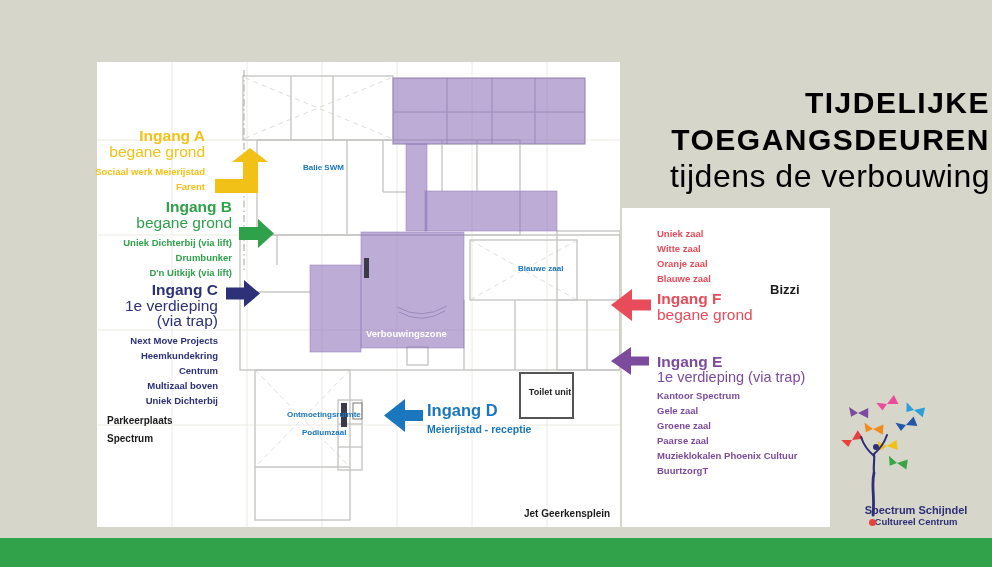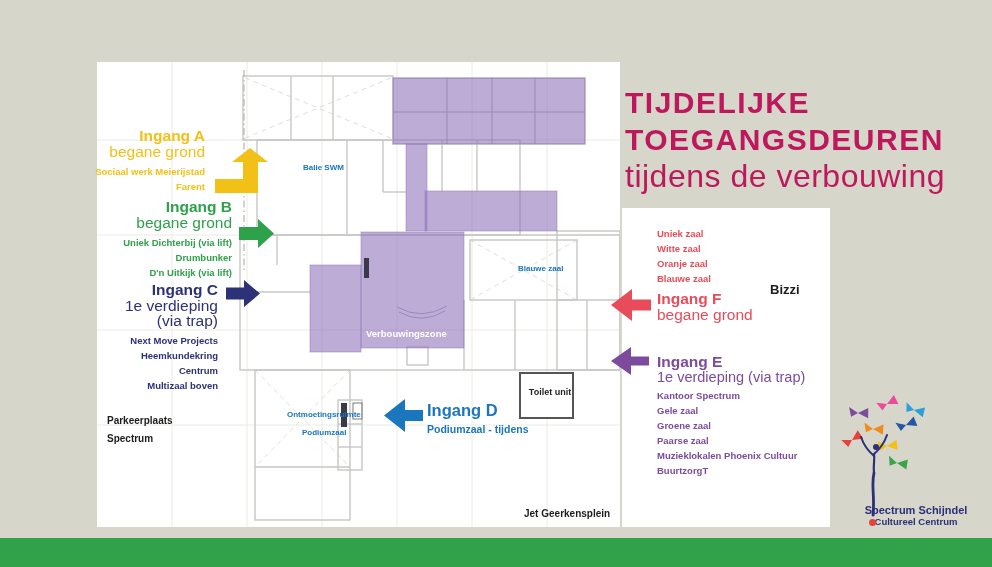--- a/index.html
+++ b/index.html
@@ -10,21 +10,21 @@
   }
   *{margin:0;padding:0;box-sizing:border-box;}
   html,body{width:992px;height:567px;}
   body{font-family:"Liberation Sans",sans-serif;background:#fff;}
   .stage{position:relative;width:992px;height:567px;background:var(--background);overflow:hidden;}
   .abs{position:absolute;}
   .sheet{left:97px;top:62px;width:523px;height:465px;background:#fff;}
   .panel{left:622px;top:208px;width:208px;height:319px;background:#fff;}
   .bottom-bar{left:0;top:538px;width:992px;height:29px;background:var(--bottom-bar);}
 
-  .title{left:625px;top:84px;width:365px;text-align:left;color:#be185d;line-height:37px;}
+  .title{left:625px;top:84px;width:365px;text-align:right;color:#000000;line-height:37px;}
   .title .t1,.title .t2{font-size:30px;font-weight:700;letter-spacing:1.5px;}
   .title .t3{font-size:32px;font-weight:300;letter-spacing:.5px;}
 
   .ent{width:165px;}
   .ent.right{text-align:right;}
   .ent .name{font-size:15.5px;font-weight:700;line-height:16px;}
   .ent .floor{font-size:15.5px;font-weight:400;line-height:15px;}
   .ent .items{margin-top:5px;}
   .ent .items div{font-size:9.5px;font-weight:700;line-height:15px;}
   .ent-a{left:40px;top:128px;color:var(--yellow);}
@@ -179,26 +179,27 @@
 
   <div class="abs ent right ent-c">
     <div class="name">Ingang C</div>
     <div class="floor">1e verdieping</div>
     <div class="floor">(via trap)</div>
     <div class="items">
       <div>Next Move Projects</div>
       <div>Heemkundekring</div>
       <div>Centrum</div>
       <div>Multizaal boven</div>
+      <div>Uniek Dichterbij</div>
     </div>
   </div>
 
   <div class="abs ent ent-d">
     <div class="name">Ingang D</div>
-    <div class="sub">Podiumzaal - tijdens</div>
+    <div class="sub">Meierijstad - receptie</div>
   </div>
 
   <div class="abs list-sm ent-f-list">
     <div>Uniek zaal</div>
     <div>Witte zaal</div>
     <div>Oranje zaal</div>
     <div>Blauwe zaal</div>
   </div>
   <div class="abs ent ent-f">
     <div class="name">Ingang F</div>

